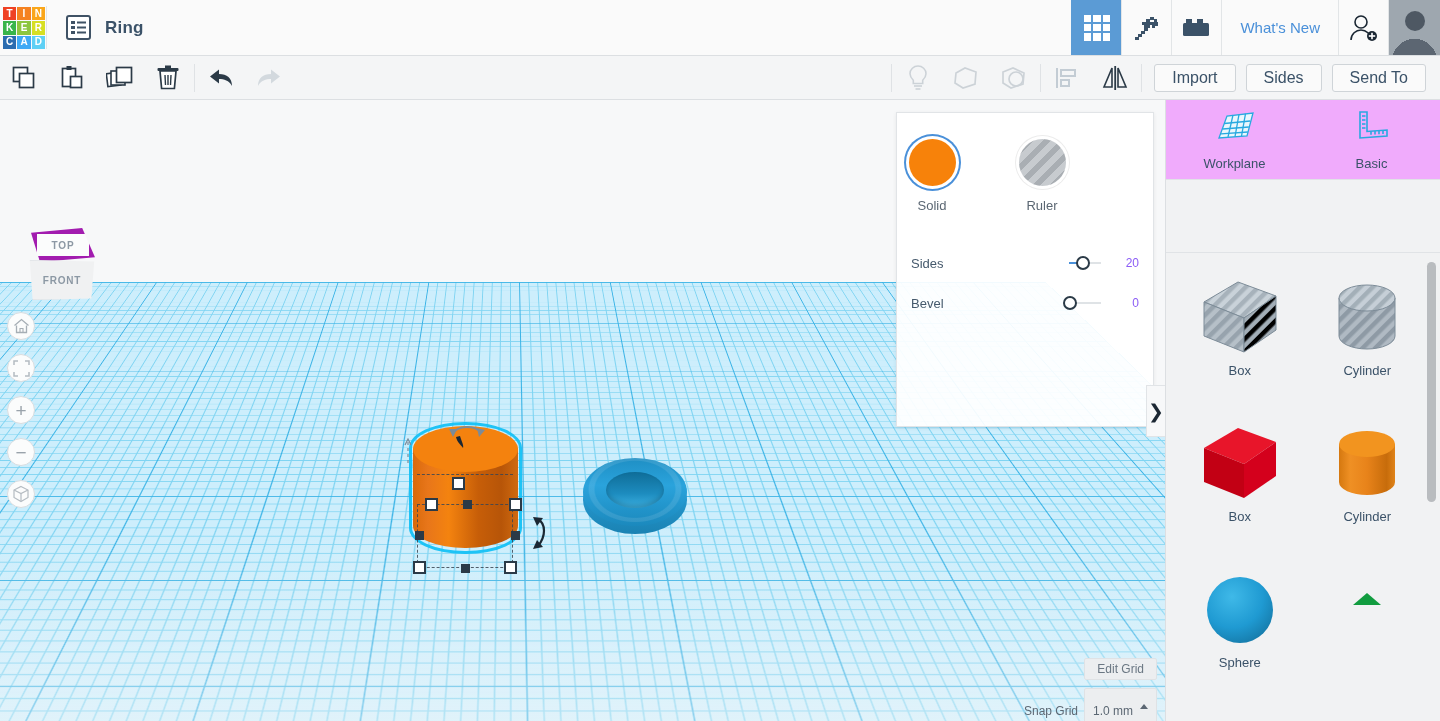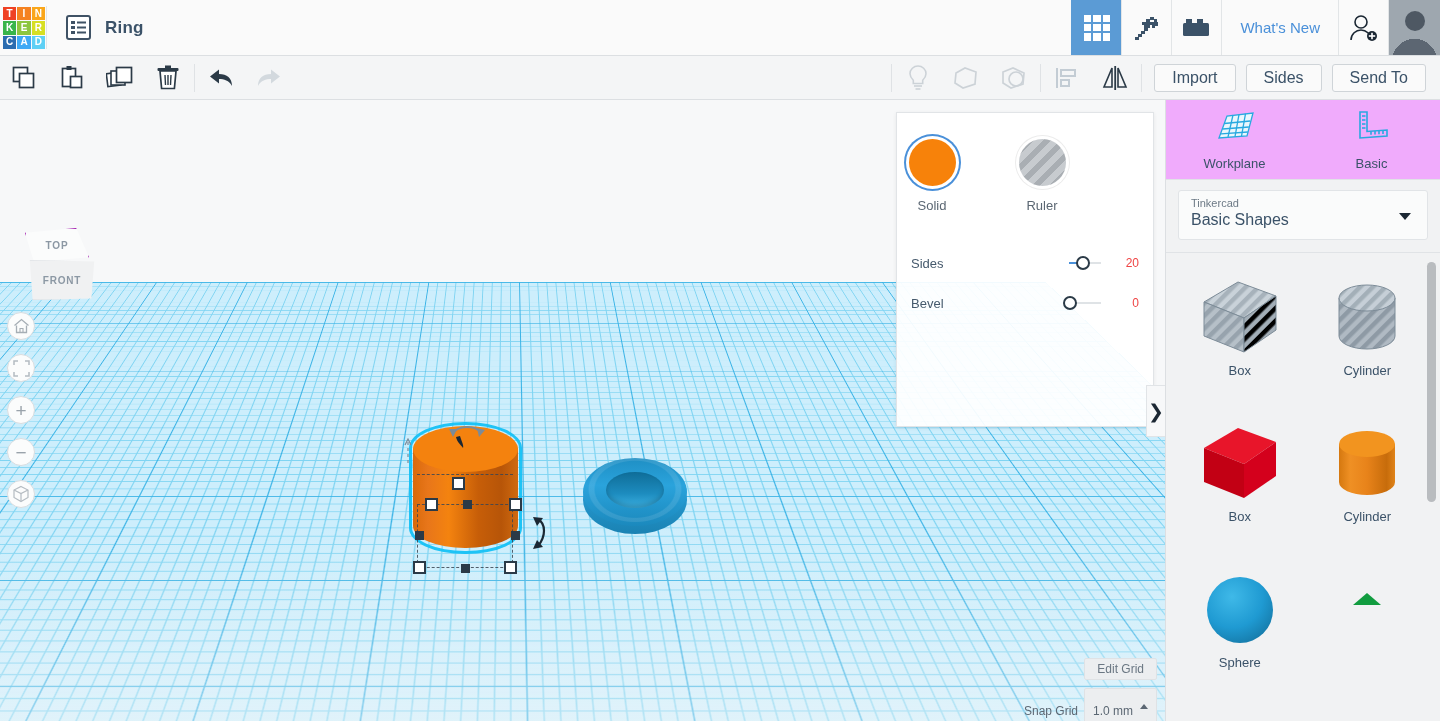--- a/index.html
+++ b/index.html
@@ -116,22 +116,22 @@
   
   .viewcube {
     position: absolute; left: 25px; top: 128px; width: 76px; height: 72px;
     cursor: pointer;
   }
   .vc-top, .vc-front {
     position: absolute; display: flex; align-items: center; justify-content: center;
     font-size: 10px; font-weight: bold; color: #8c98a4; letter-spacing: .8px;
   }
   .vc-top {
-    left: 0; top: 0; width: 64px; height: 34px; background: #fbfcfc;
-    border: 1px solid #a21caf;
+    left: 6px; top: 0; width: 64px; height: 34px; background: #fbfcfc;
+    border: 6px solid #a21caf;
     clip-path: polygon(14% 100%, 0% 14%, 80% 0%, 100% 86%);
   }
   .vc-front {
     left: 2px; top: 32px; width: 70px; height: 40px; background: #f0f1f2;
     border: 1px solid #e3e6e9;
     clip-path: polygon(4% 0%, 96% 4%, 92% 96%, 8% 100%);
     box-shadow: 0 1px 2px rgba(0,0,0,.06);
   }
   .navbtn {
     position: absolute; left: 7px; width: 28px; height: 28px; border-radius: 50%;
@@ -257,21 +257,21 @@
   .sl-track-wrap { flex: 1; position: relative; height: 20px; }
   .sl-track {
     position: absolute; left: 78px; right: 4px; top: 9px; height: 2px;
     background: #dfe3e6;
   }
   .sl-fill { position: absolute; top: 9px; height: 2px; background: #4a90d9; }
   .sl-thumb {
     position: absolute; top: 3px; width: 14px; height: 14px; border-radius: 50%;
     background: #fff; border: 2px solid #2b3a47; cursor: pointer;
   }
-  .sl-val { width: 34px; text-align: right; font-size: 12px; color: #ef4444; }
+  .sl-val { width: 34px; text-align: right; font-size: 12px; color: #8b5cf6; }
 
   
   .sidebar {
     position: absolute; left: 1165px; top: 100px; width: 275px; height: 621px;
     background: #f1f2f3; border-left: 1px solid #dcdfe2; z-index: 50;
   }
   .sb-tools {
     height: 80px; display: flex; border-bottom: 1px solid #e0e3e6; background: #f0abfc;
   }
   .sb-tool {
@@ -665,25 +665,20 @@
             <path d="M20 23.2 L20 26.8"></path>
               <path d="M24 22.9 L24 26.5"></path>
             <path d="M28 22.6 L28 26.2"></path>
               <path d="M32 22.3 L32 25.9"></path>
           </g>
         </svg>
         <div class="sb-tool-label">Basic</div>
       </div>
     </div>
 
-    <div class="dropdown">
-      <div class="dd-sm">Tinkercad</div>
-      <div class="dd-lg">Basic Shapes</div>
-      <div class="dd-caret"></div>
-    </div>
 
     <div class="shapes-scroll">
       <div class="shapes-grid">
 
         <div class="shape-cell">
           <div class="shape-art">
             <svg width="100" height="84" viewBox="0 0 100 84">
               <defs>
                 <pattern id="hatchA" width="9" height="9" patternTransform="rotate(45)" patternUnits="userSpaceOnUse">
                   <rect width="9" height="9" fill="#c9d2d9"></rect>

